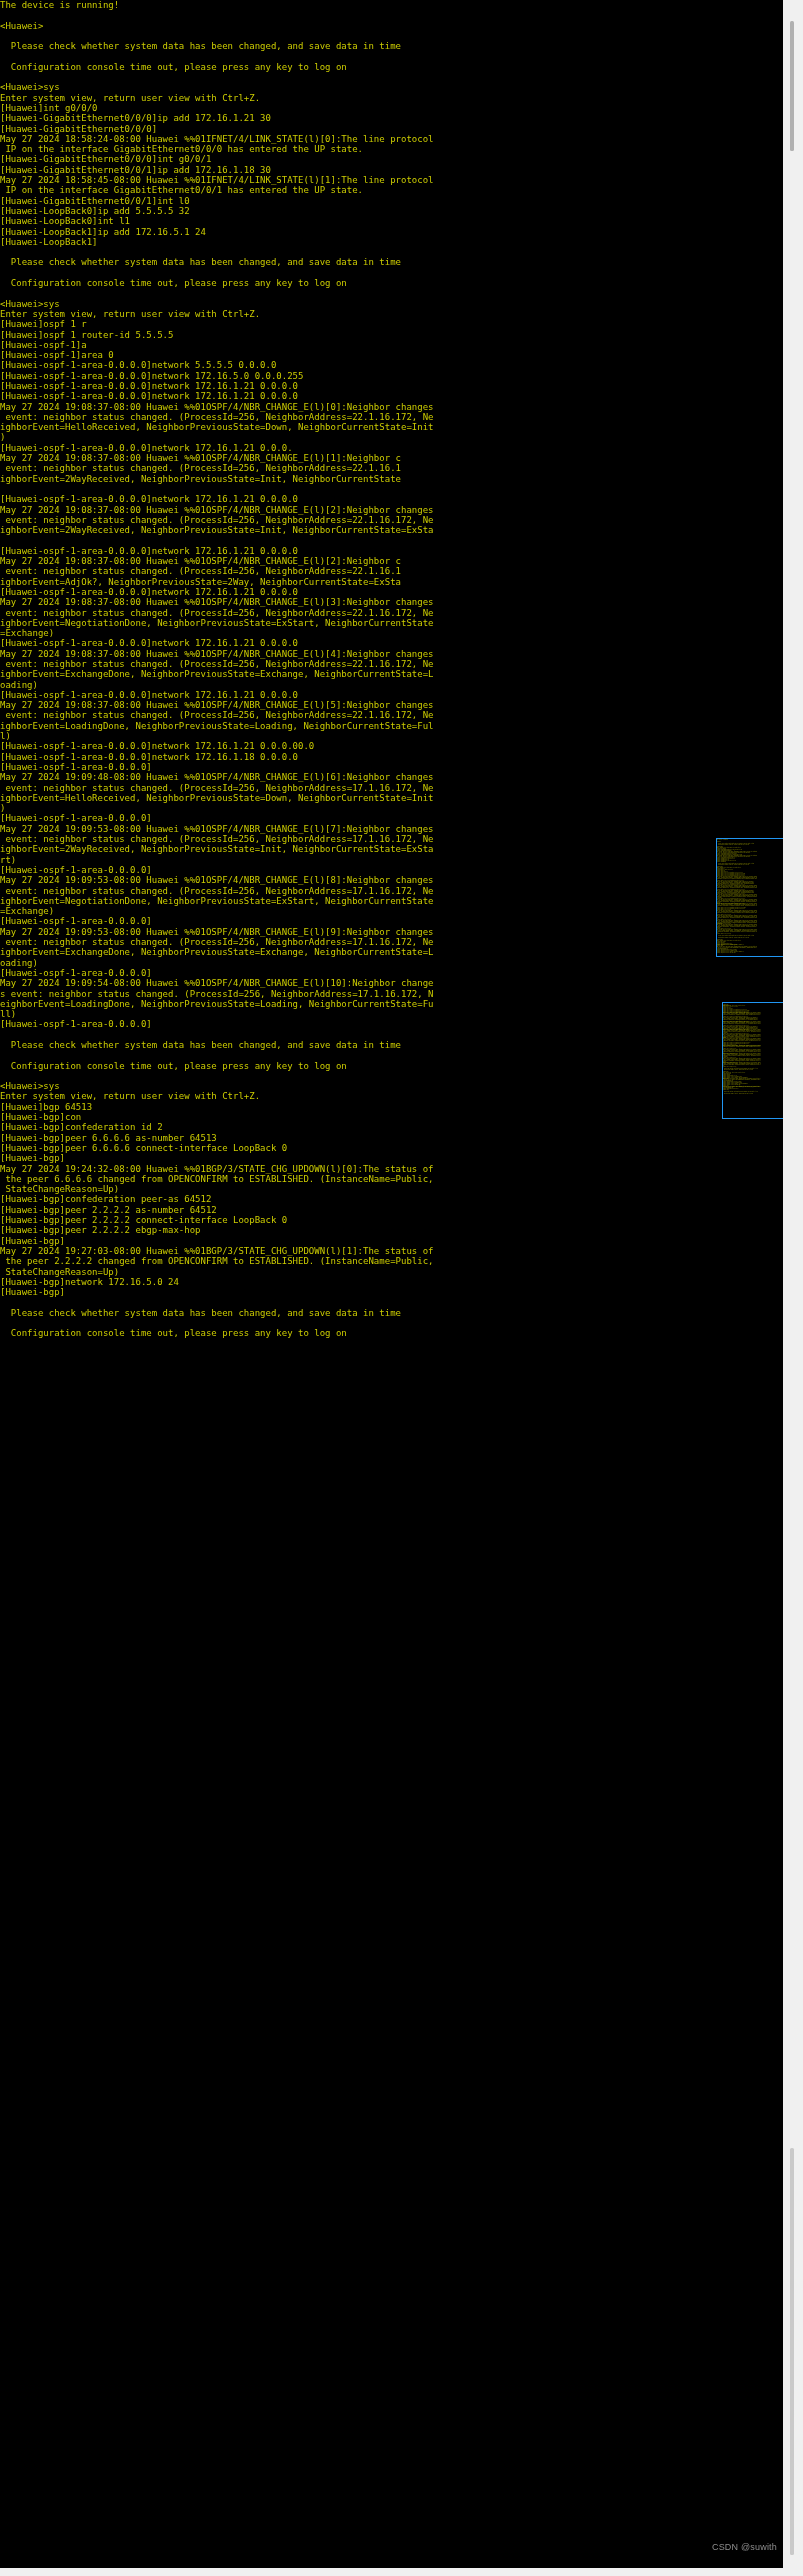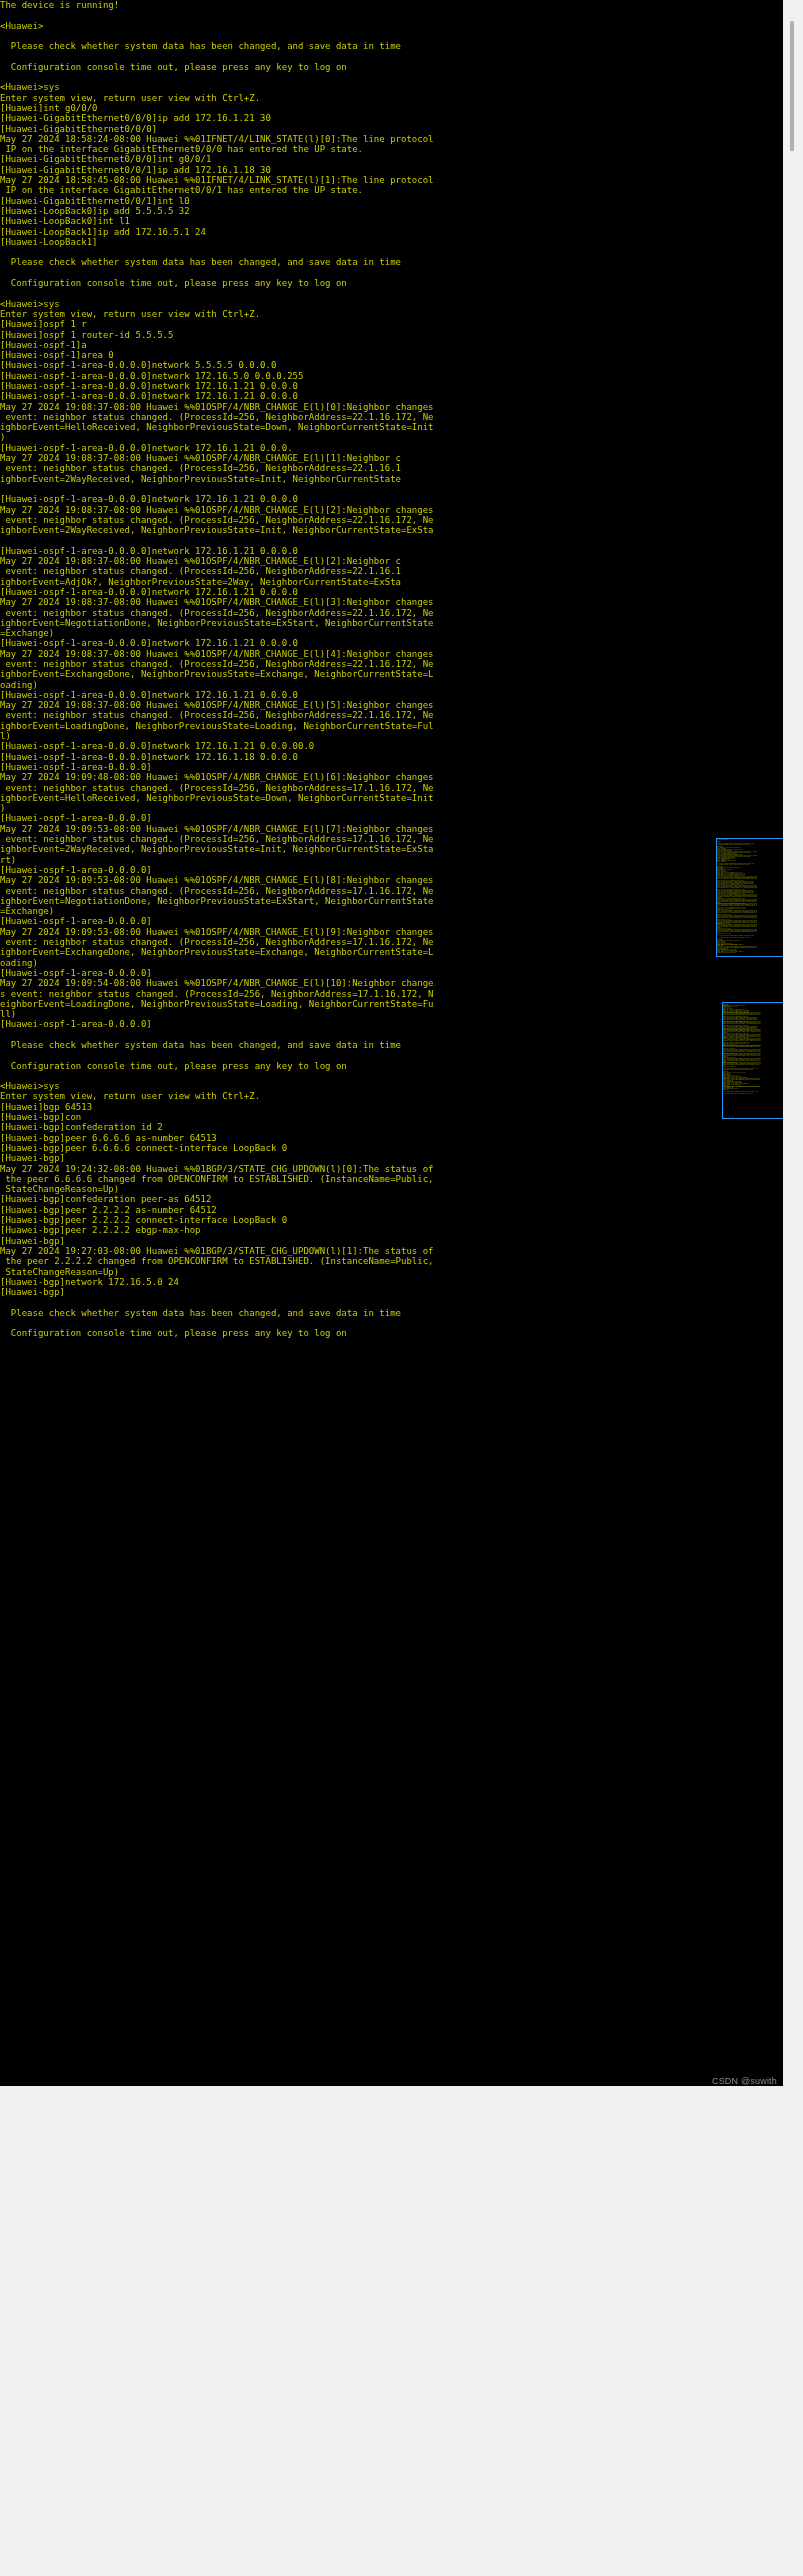--- a/index.html
+++ b/index.html
@@ -4,21 +4,21 @@
 <title>Huawei Console Terminal</title>
 <style>
   html, body {
     margin: 0;
     padding: 0;
     background: #f0f0f0;
   }
   #screen {
     position: relative;
     width: 803px;
-    height: 2086px;
+    height: 2568px;
     background: #f0f0f0;
     overflow: hidden;
     font-family: "DejaVu Sans Mono", "Liberation Mono", monospace;
   }
   #terminal {
     position: absolute;
     left: 0;
     top: 0;
     width: 783px;
     height: 2576px;
@@ -96,21 +96,21 @@
   #inset-2 {
     left: 722px;
     top: 1002px;
     width: 68px;
     height: 117px;
   }
   #inset-2 .mini { transform: scale(0.0865); }
   #watermark {
     position: absolute;
     right: 26px;
-    bottom: 0;
+    bottom: 16px;
     color: #8d8d8d;
     font-family: "Liberation Sans", sans-serif;
     font-size: 9px;
     letter-spacing: 0.2px;
     text-align: right;
   }
 </style>
 </head>
 <body>
 

